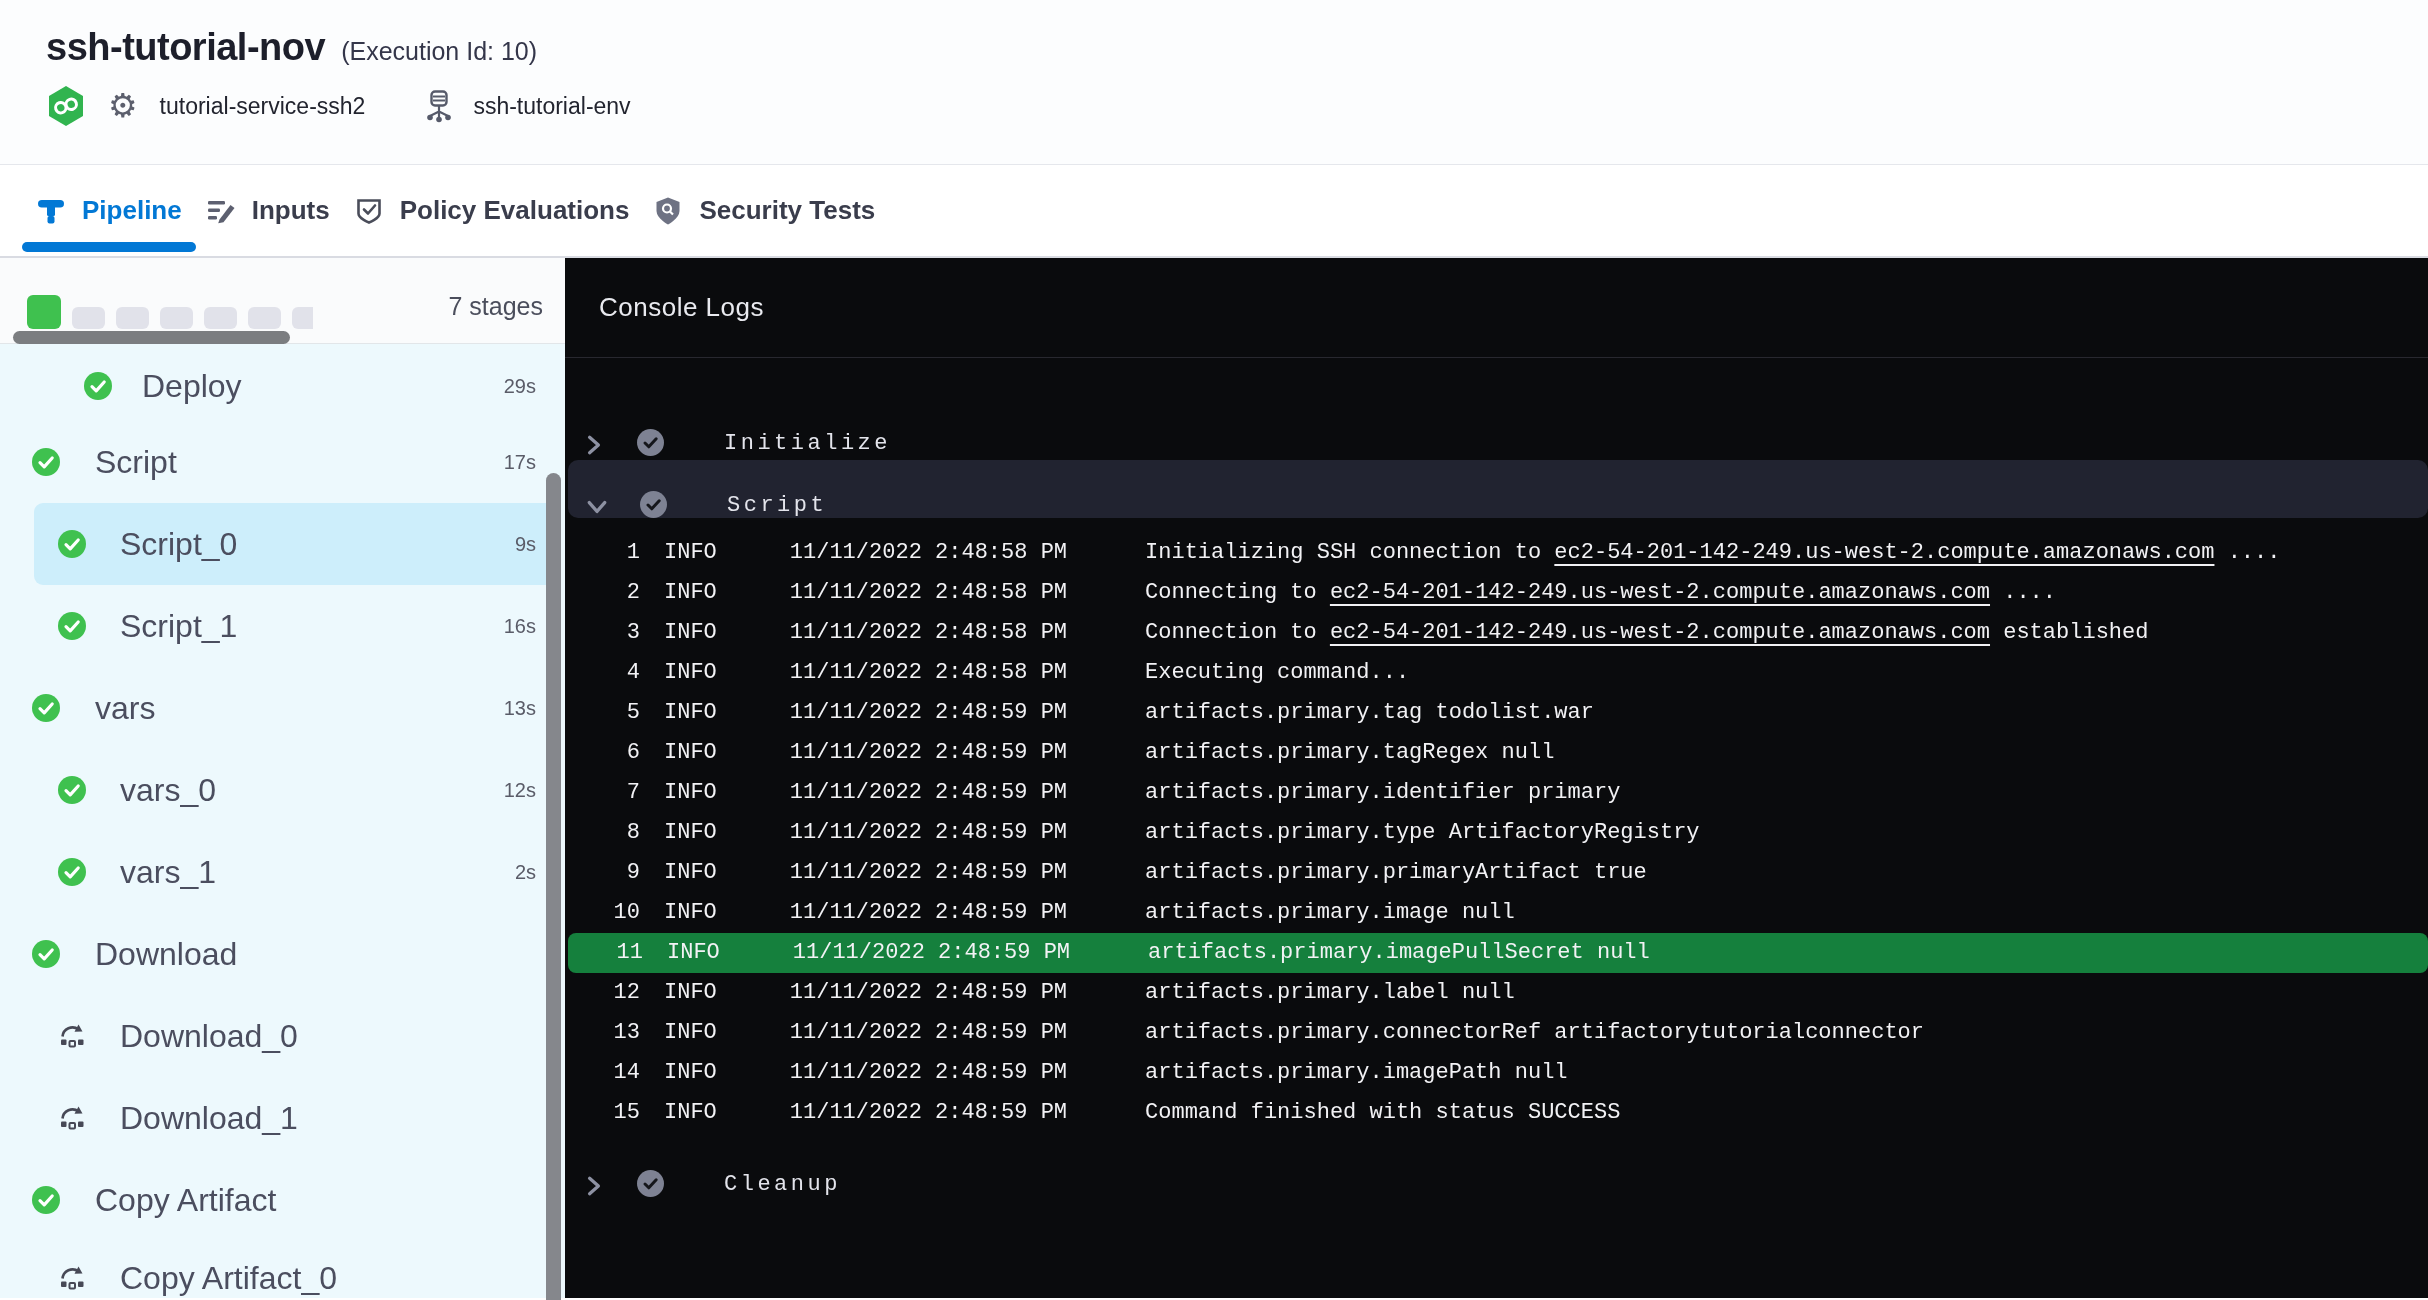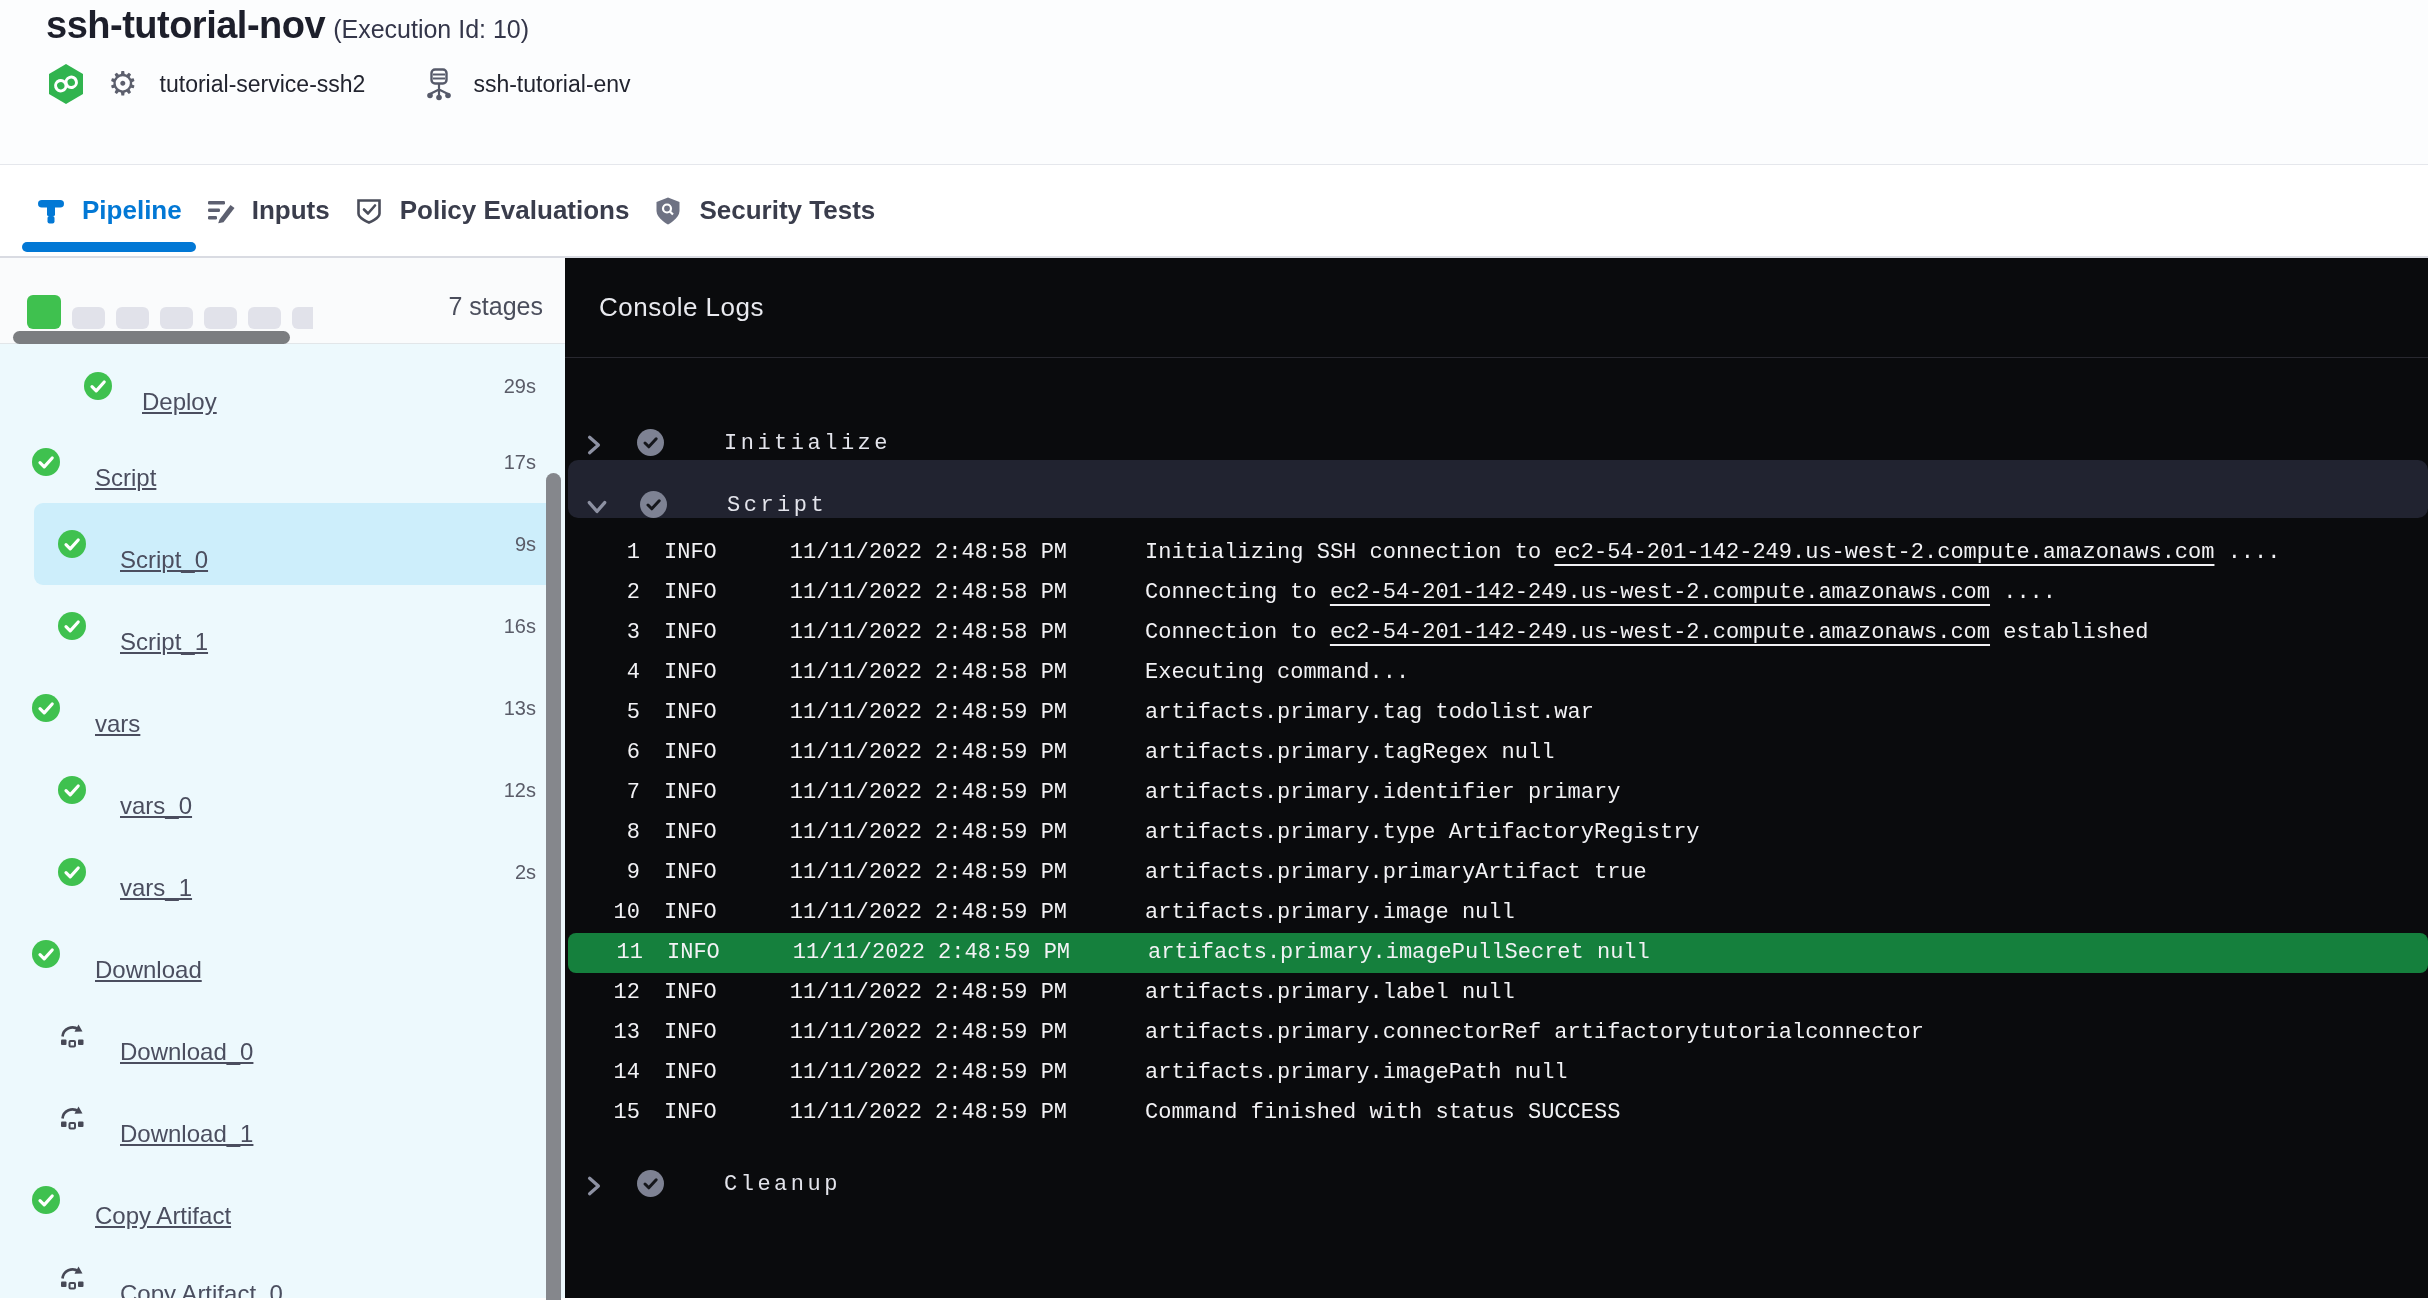--- a/index.html
+++ b/index.html
@@ -1,21 +1,21 @@
 <!DOCTYPE html>
 <html><head>
 <meta charset="utf-8">
 <style>
   * { margin:0; padding:0; box-sizing:border-box; }
   html,body { width:2428px; height:1300px; overflow:hidden; background:#fff;
               font-family:"Liberation Sans", sans-serif; }
 
   
   .app-header { height:165px; background:#fcfdfe; border-bottom:1px solid #e5e7ec; padding-left:46px; }
-  .title-row { padding-top:4px; display:flex; align-items:baseline; gap:8px; }
+  .title-row { padding-top:26px; display:flex; align-items:baseline; gap:16px; }
   .page-title { font-size:38px; font-weight:700; color:#1d1f2b; letter-spacing:-0.5px; }
   .execution-id { font-size:25px; color:#34364a; }
   .meta-row { margin-top:16px; display:flex; align-items:center; }
   .module-hex { width:40px; height:42px; }
   .gear { font-size:33px; color:#5c5f6d; margin-left:22px; line-height:40px; }
   .service-name { margin-left:22px; font-size:23px; font-weight:500; color:#22242f; }
   .env-icon { width:32px; height:34px; margin-left:58px; }
   .env-name { margin-left:18px; font-size:23px; font-weight:500; color:#22242f; }
 
   
@@ -41,21 +41,21 @@
   .h-scrollbar { position:absolute; left:13px; top:73px; width:277px; height:13px;
                  border-radius:7px; background:#7b7d80; }
   .stage-count { position:absolute; right:22px; top:34px; font-size:25px; color:#4b4e5c; }
 
   .stage-list { position:absolute; top:113px; left:0; right:0; bottom:0; overflow:hidden; }
   .stage-row { position:absolute; left:0; right:0; height:82px; }
   .stage-row.selected::before { content:""; position:absolute; left:34px; right:9px; top:0; bottom:0;
                                 background:#cdeefb; border-radius:9px; }
   .s-icon { position:absolute; top:27px; width:28px; height:28px; z-index:1; }
   .d0 .s-icon { left:32px; }  .d1 .s-icon { left:58px; }  .d2 .s-icon { left:84px; }
-  .s-label { position:absolute; top:16px; line-height:82px; font-size:24px; color:#4b4e5f; z-index:1;text-decoration:underline; }
+  .s-label { position:absolute; top:0; line-height:82px; font-size:32px; color:#4b4e5f; z-index:1; }
   .d0 .s-label { left:95px; } .d1 .s-label { left:120px; } .d2 .s-label { left:142px; }
   .s-dur { position:absolute; right:29px; top:0; line-height:82px; font-size:20px; color:#5a5c68; z-index:1; }
   .v-scrollbar { position:absolute; left:546px; top:215px; width:15px; height:900px;
                  background:#85878c; border-radius:8px; }
 
   
   .console { flex:1; background:#0a0b0d; position:relative; color:#f1f1f4; }
   .console-header { height:100px; border-bottom:1px solid #28282f; display:flex; align-items:center; padding-left:34px; }
   .console-title { font-size:26px; font-weight:400; color:#e9eaef; letter-spacing:0.5px; }
   .console-body { position:absolute; top:101px; left:0; right:0; bottom:0;

